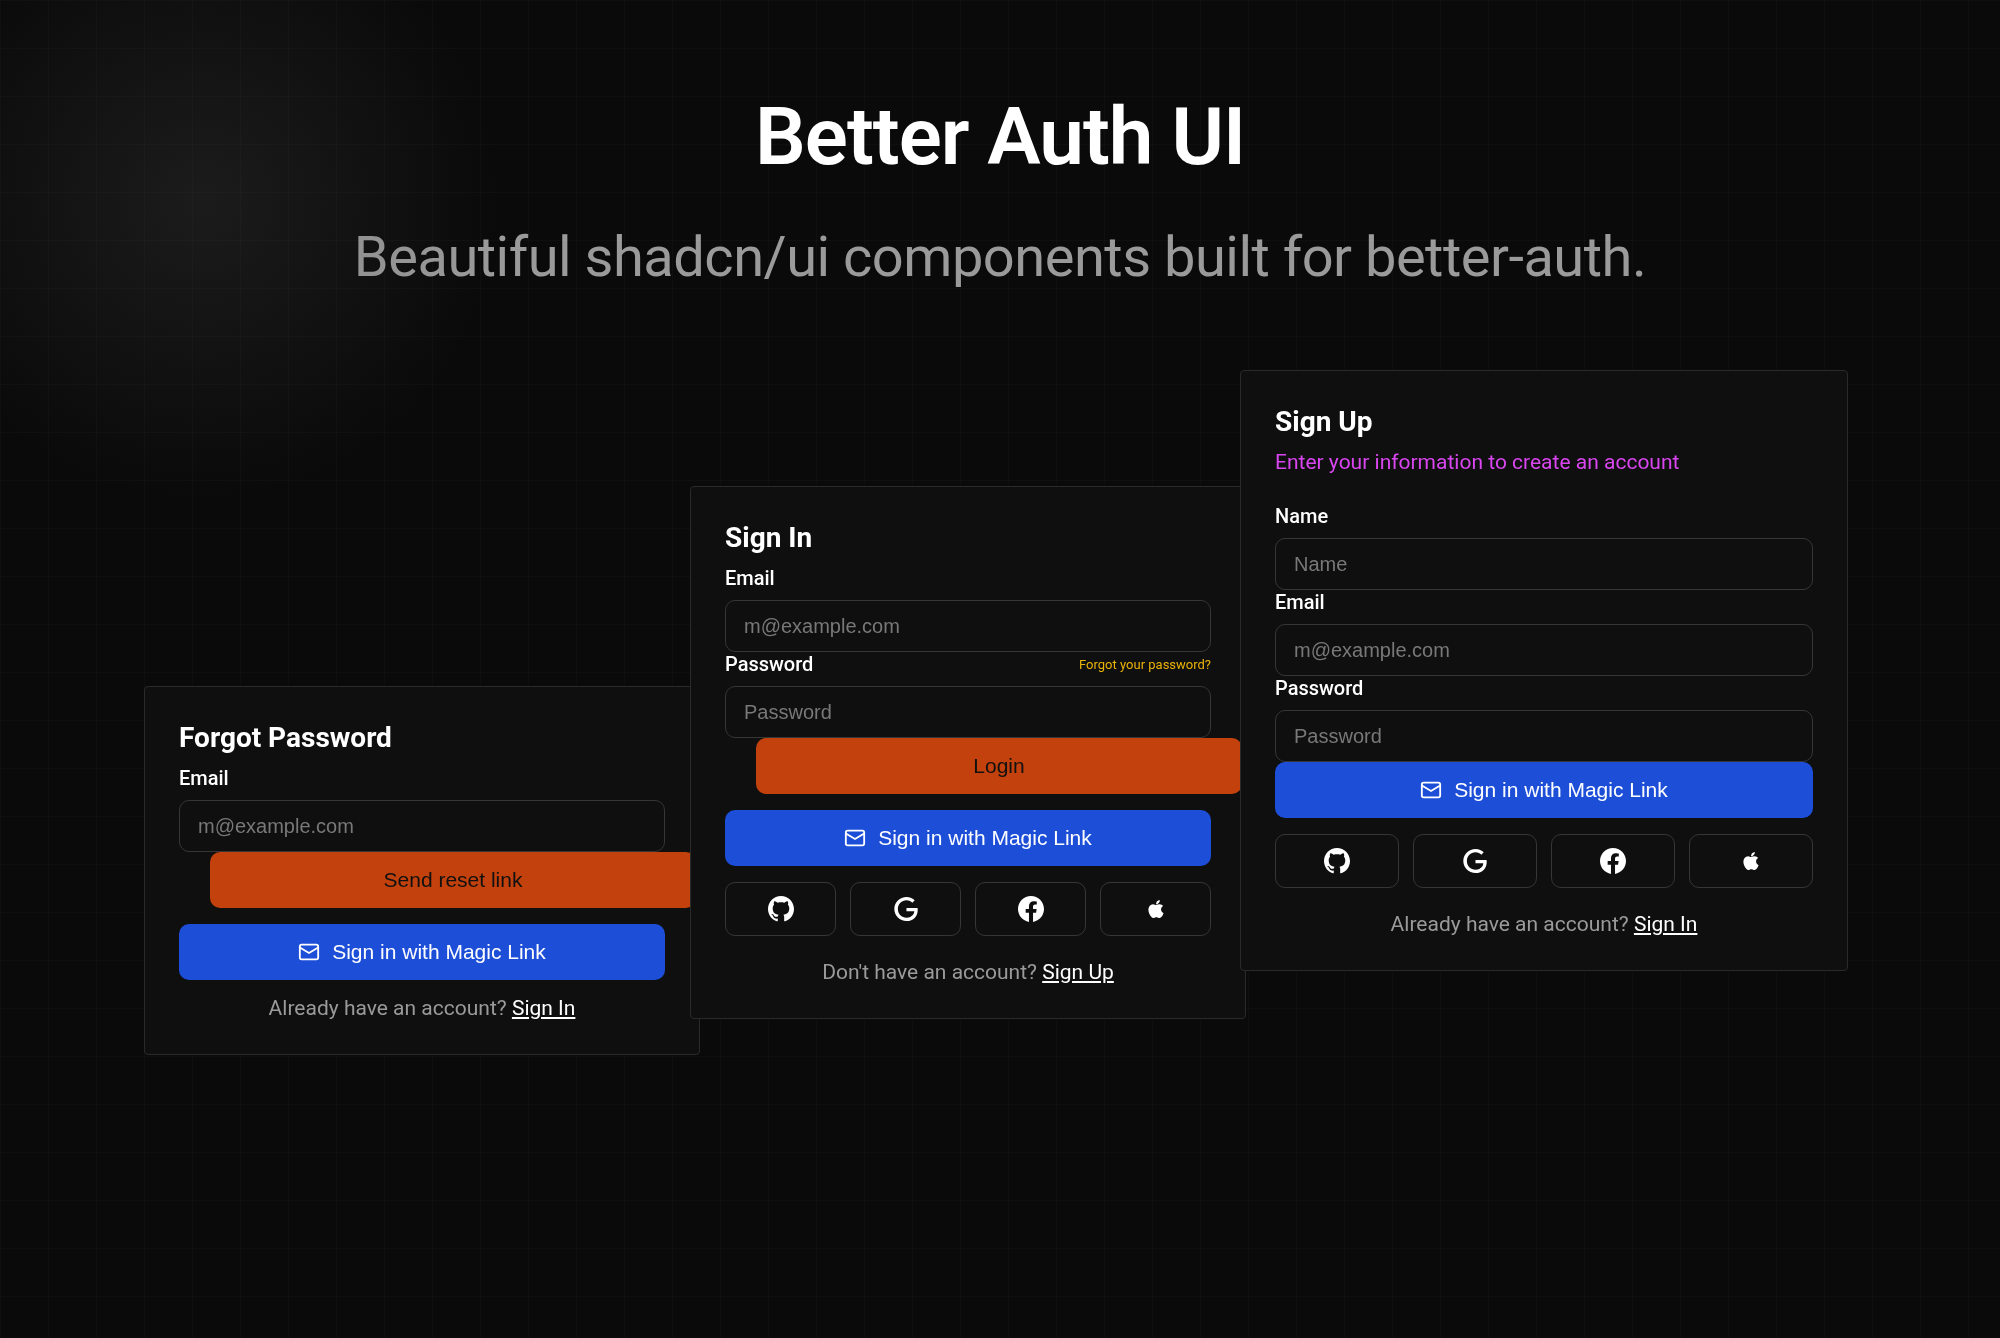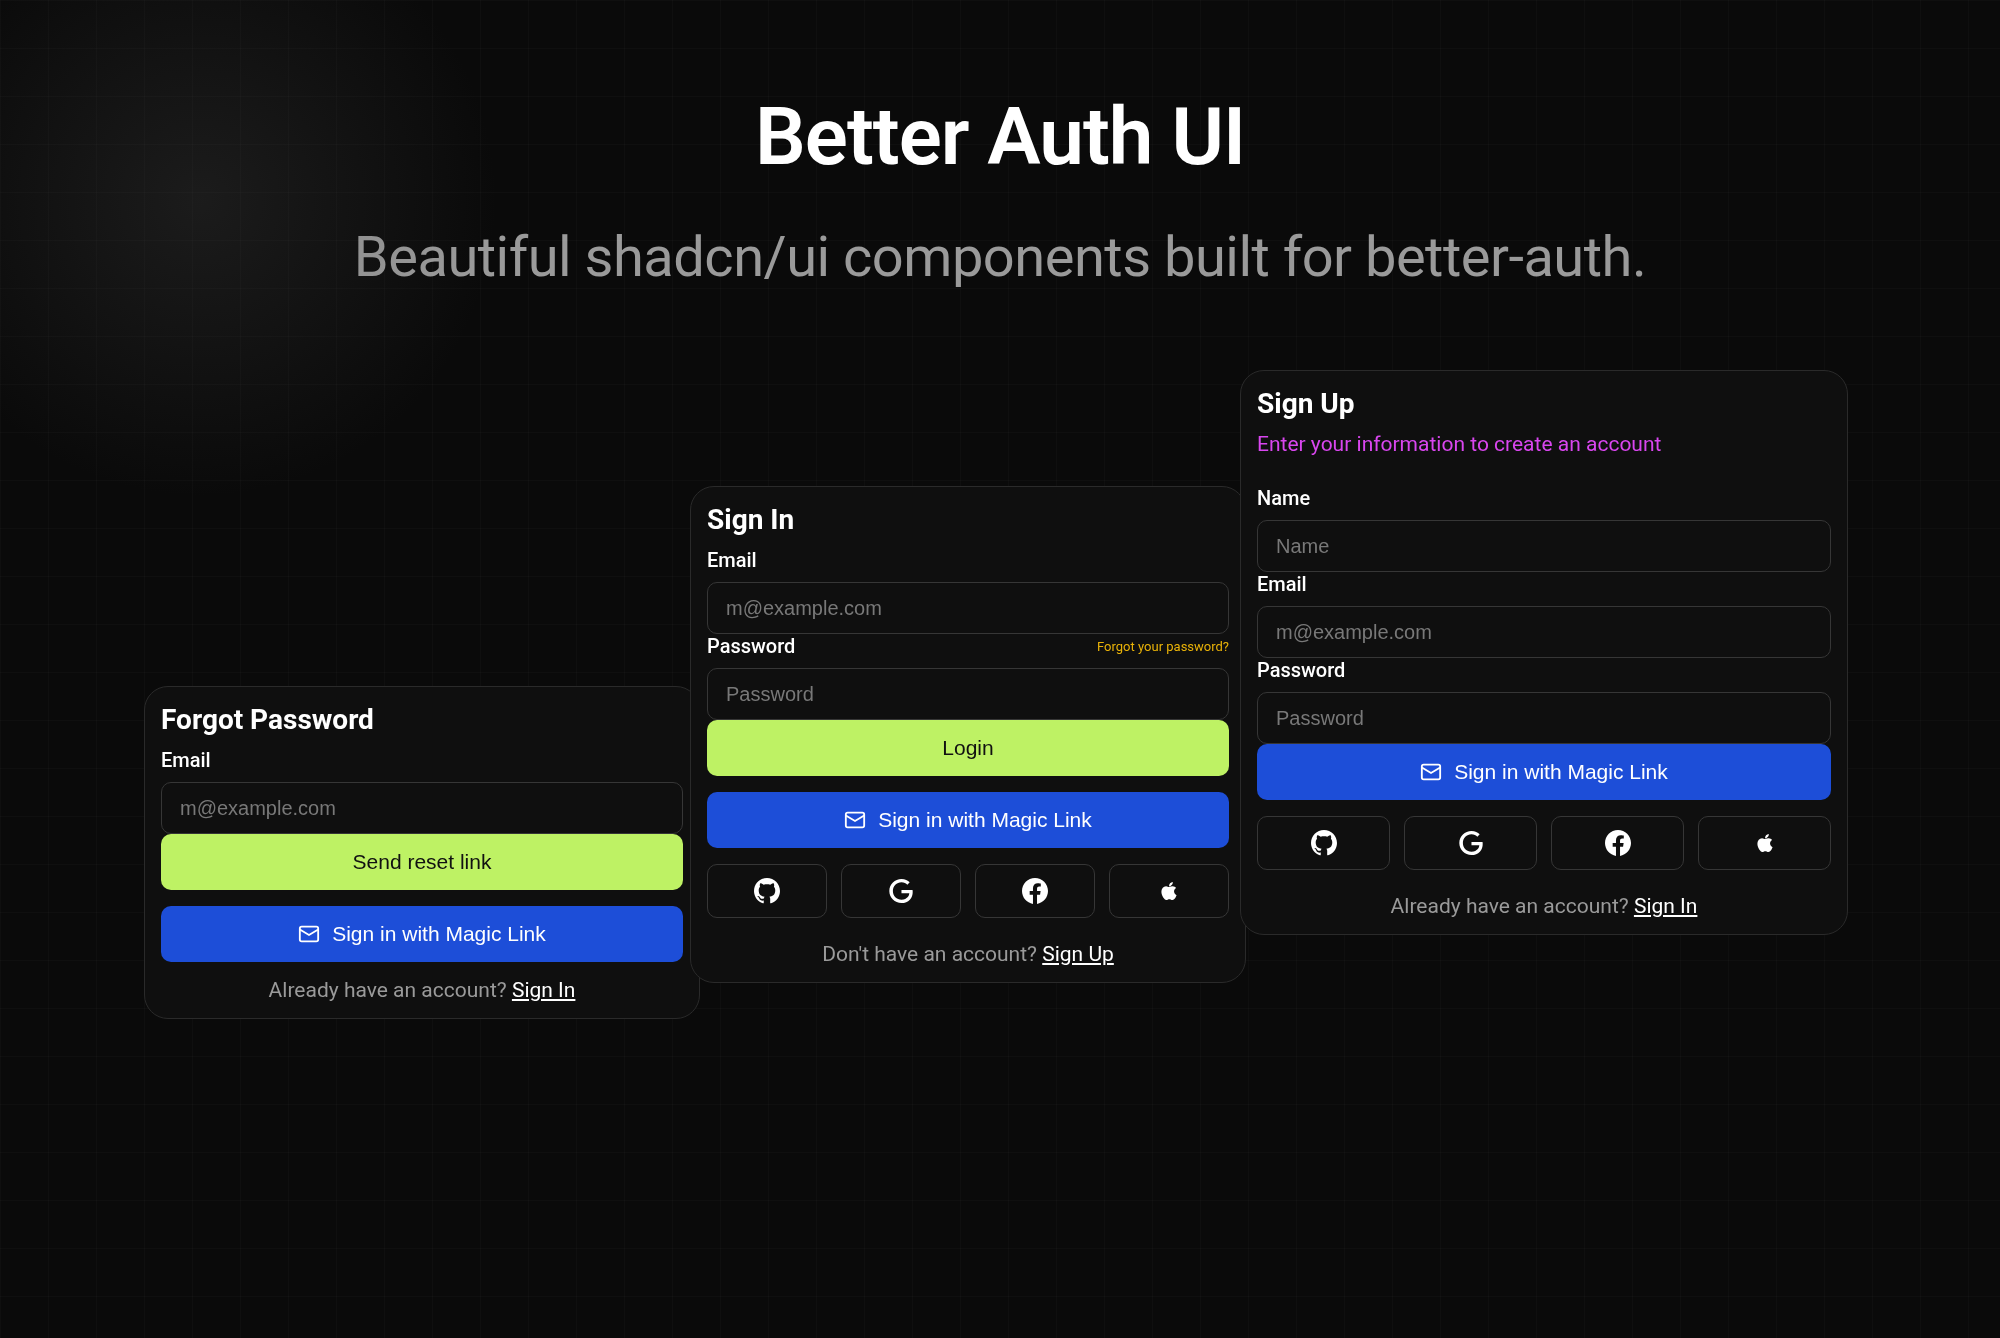--- a/index.html
+++ b/index.html
@@ -65,22 +65,22 @@
   position: relative;
   width: 100%;
   height: 700px;
   margin-top: 80px;
 }
 
 .card {
   position: absolute;
   background: #0f0f0f;
   border: 1px solid #2a2a2a;
-  border-radius: 24px;
-  padding: 16px;
+  border-radius: 4px;
+  padding: 34px;
 }
 
 .card-forgot {
   left: 144px;
   top: 316px;
   width: 556px;
 }
 
 .card-signin {
   left: 690px;
@@ -153,22 +153,23 @@
   font-weight: 500;
   cursor: pointer;
   display: flex;
   align-items: center;
   justify-content: center;
   gap: 12px;
   margin-bottom: 16px;
 }
 
 .btn-primary {
-  background: #bef264;
+  background: #c2410c;
   color: #111;
+  margin-left: 31px;
 }
 
 .btn-secondary {
   background: #1d4ed8;
   color: #fff;
 }
 
 .social-row {
   display: flex;
   gap: 14px;

